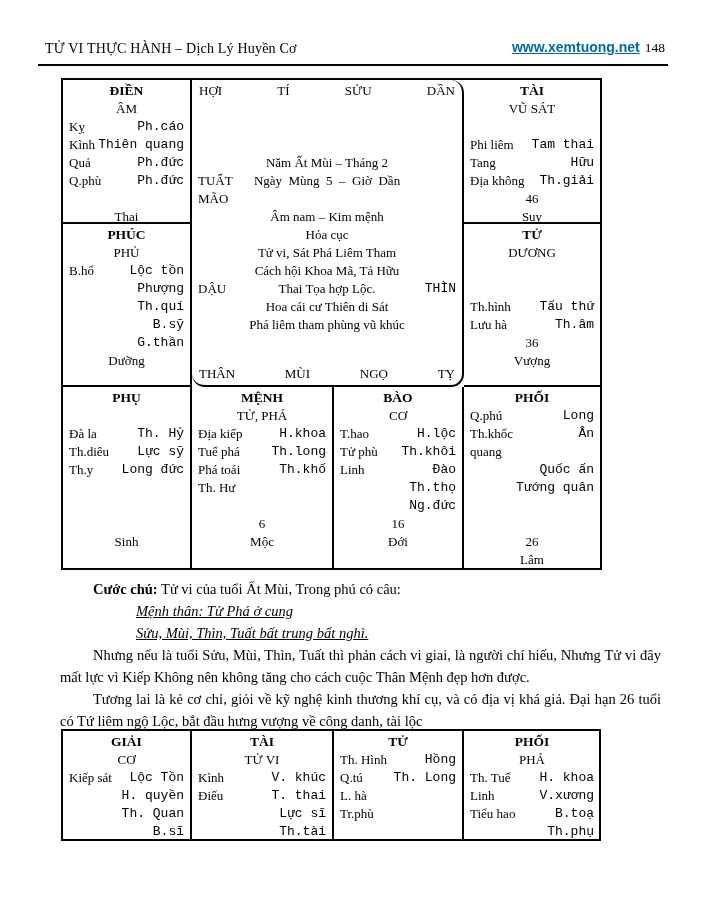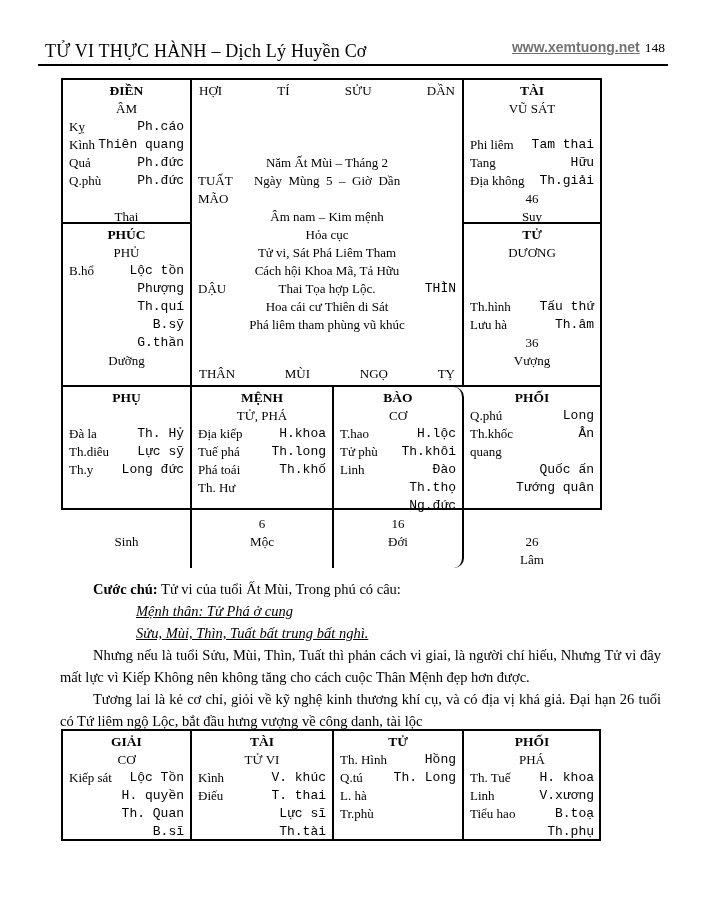--- a/index.html
+++ b/index.html
@@ -1,43 +1,43 @@
 <!DOCTYPE html>
 <html><head>
 <meta charset="utf-8">
 <style>
   html,body{margin:0;padding:0;}
   body{background:#e8e8e8;}
   .page{position:relative;width:705px;height:913px;background:#ffffff;
         font-family:"Liberation Serif", serif;color:#000;overflow:hidden;}
 
   
-  .hdr-title{position:absolute;left:45px;top:41px;font-size:18px;letter-spacing:.2px;}
+  .hdr-title{position:absolute;left:45px;top:41px;font-size:14px;letter-spacing:.2px;}
   .hdr-right{position:absolute;right:40px;top:39px;font-size:13.5px;white-space:nowrap;}
   .hdr-link{font-family:"Liberation Sans", sans-serif;font-weight:bold;font-size:14px;
             text-decoration:underline;cursor:pointer;}
   .hdr-page{margin-left:5px;}
   .hdr-rule{position:absolute;left:38px;top:64px;width:630px;height:2px;background:#000;}
 
   
   .chart{position:absolute;left:61px;border:2px solid #000;box-sizing:border-box;background:#fff;}
-  .main-chart{top:78px;width:541px;height:432px;display:grid;
+  .main-chart{top:78px;width:541px;height:492px;display:grid;
               grid-template-columns:129px 142px 130px 136px;
               grid-template-rows:144px 163px 181px;}
   .bottom-chart{top:729px;width:540px;height:112px;display:grid;
                 grid-template-columns:129px 142px 130px 136px;
                 grid-template-rows:108px;}
   .cell{box-sizing:border-box;padding:2px 4px;display:flex;flex-direction:column;
         overflow:hidden;font-size:13px;}
   .b-r{border-right:2px solid #000;}
   .b-b{border-bottom:2px solid #000;}
-  .a-dien{grid-area:1/1/2/2;} .a-center{grid-area:1/2/3/4;} .a-tai{grid-area:1/4/2/5;}
+  .a-dien{grid-area:1/1/2/2;} .a-center{grid-area:1/2/3/4;border-radius:13px;} .a-tai{grid-area:1/4/2/5;}
   .a-phuc{grid-area:2/1/3/2;} .a-tu{grid-area:2/4/3/5;}
   .a-phu{grid-area:3/1/4/2;} .a-menh{grid-area:3/2/4/3;}
-  .a-bao{grid-area:3/3/4/4;border-radius:10px;} .a-phoi{grid-area:3/4/4/5;}
+  .a-bao{grid-area:3/3/4/4;} .a-phoi{grid-area:3/4/4/5;}
 
   .c-row{position:relative;height:18px;line-height:18px;flex:0 0 18px;}
   .c-title{text-align:center;font-weight:bold;font-size:13.5px;}
   .c-sub{text-align:center;}
   .c-branches{display:flex;justify-content:space-between;padding:0 3px;}
   .c-center{text-align:center;white-space:pre;}
   .c-left{position:absolute;left:2px;top:0;white-space:pre;}
   .c-right{position:absolute;right:2px;top:0;white-space:pre;font-family:Liberation Mono, monospace;}
   .anchor-bottom{margin-top:auto;}
 
@@ -48,21 +48,21 @@
   .n-verse{padding-left:76px;font-style:italic;text-decoration:underline;}
   .n-para{text-align:justify;text-indent:33px;}
 </style>
 </head>
 <body>
 
 <div class="page">
 
   <div class="hdr-title">TỬ VI THỰC HÀNH – Dịch Lý Huyền Cơ</div>
   <div class="hdr-right">
-    <span class="hdr-link" style="color: #737373;">www.xemtuong.net</span><span class="hdr-page">148</span>
+    <span class="hdr-link" style="color: #0369a1;">www.xemtuong.net</span><span class="hdr-page">148</span>
   </div>
   <div class="hdr-rule"></div>
 
   <div class="chart main-chart">
     <div class="cell a-dien b-r b-b">
         <div class="c-row c-title">ĐIỀN</div>
         <div class="c-row c-sub">ÂM</div>
         <div class="c-row">
           <span class="c-left">Kỵ</span>
           <span class="c-right">Ph.cáo</span>

